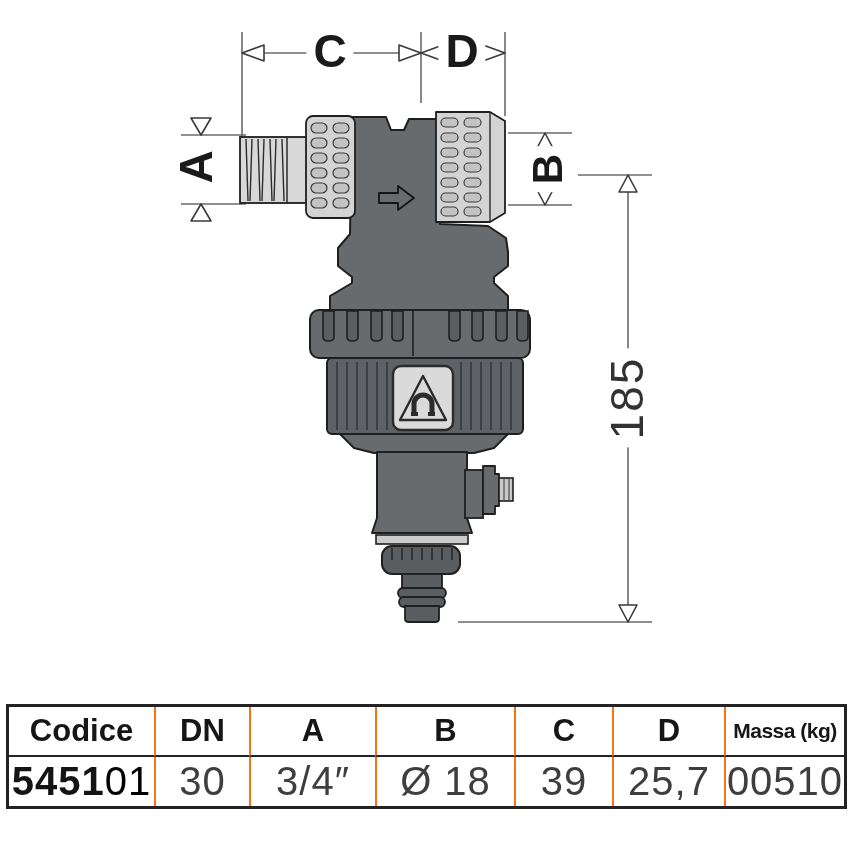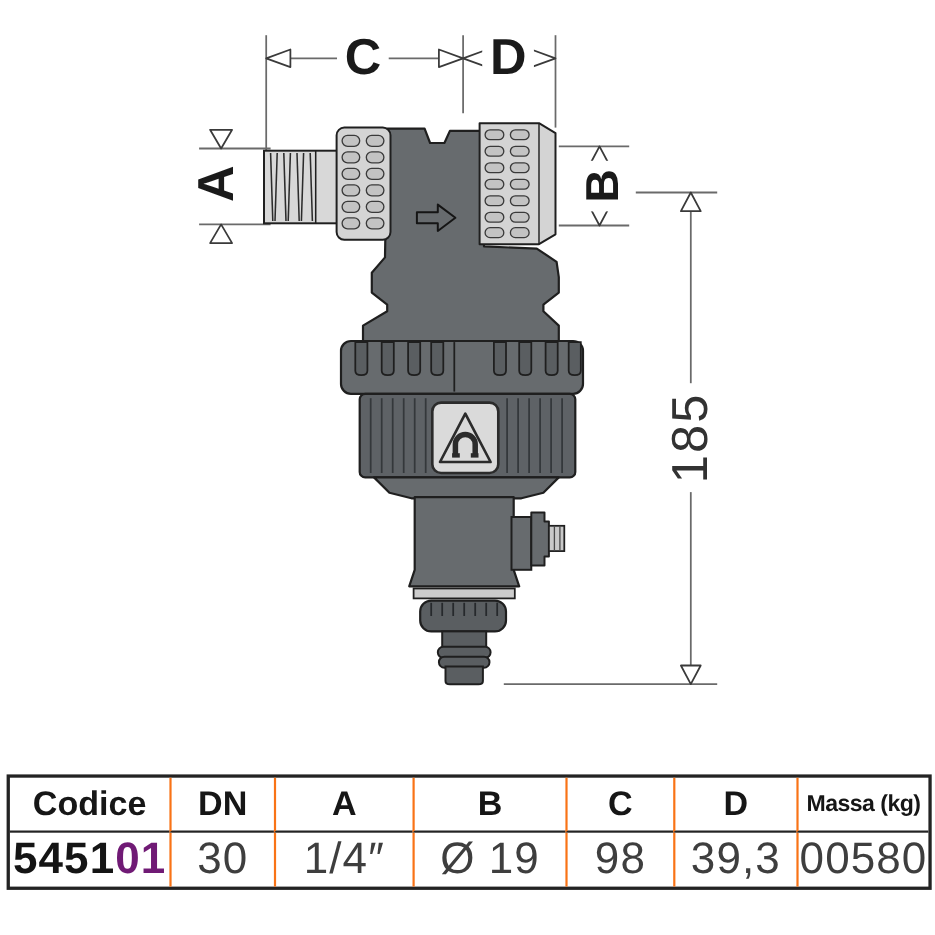--- a/index.html
+++ b/index.html
@@ -25,21 +25,21 @@
   }
   .cell{
     display:flex;align-items:center;justify-content:center;
     border-left:2px solid #f97316;overflow:hidden;white-space:nowrap;
   }
   .cell.c0{border-left:none;}
   .cell.th{font-weight:700;font-size:31px;color:#161616;border-bottom:2px solid #232323;}
   .cell.th-small{font-size:21px;letter-spacing:-0.5px;}
   .cell.val{font-size:40px;font-weight:400;color:#3e3e3e;letter-spacing:1px;}
   .code-bold{font-weight:700;color:#141414;}
-  .code-light{font-weight:700;color:#701a75;}
+  .code-light{font-weight:400;color:#000000;}
 </style>
 </head>
 <body>
 
 <div class="stage">
 
   <svg class="drawing-svg" width="850" height="660" viewBox="0 0 850 660">
 
     <g stroke="#6a6a6a" stroke-width="1.6">
       <line x1="242" y1="32" x2="242" y2="150"></line>
@@ -216,20 +216,20 @@
     <div class="cell th">B</div>
     <div class="cell th">C</div>
     <div class="cell th">D</div>
     <div class="cell th th-small">Massa (kg)</div>
 
     <div class="cell val c0">
       <span class="code-bold">5451</span>
         <span class="code-light">01</span>
     </div>
     <div class="cell val">30</div>
-    <div class="cell val">1/4″</div>
-    <div class="cell val">Ø 19</div>
-    <div class="cell val">98</div>
-    <div class="cell val">39,3</div>
-    <div class="cell val">00580</div>
+    <div class="cell val">3/4″</div>
+    <div class="cell val">Ø 18</div>
+    <div class="cell val">39</div>
+    <div class="cell val">25,7</div>
+    <div class="cell val">00510</div>
   </div>
 
 </div>
 
 </body></html>

